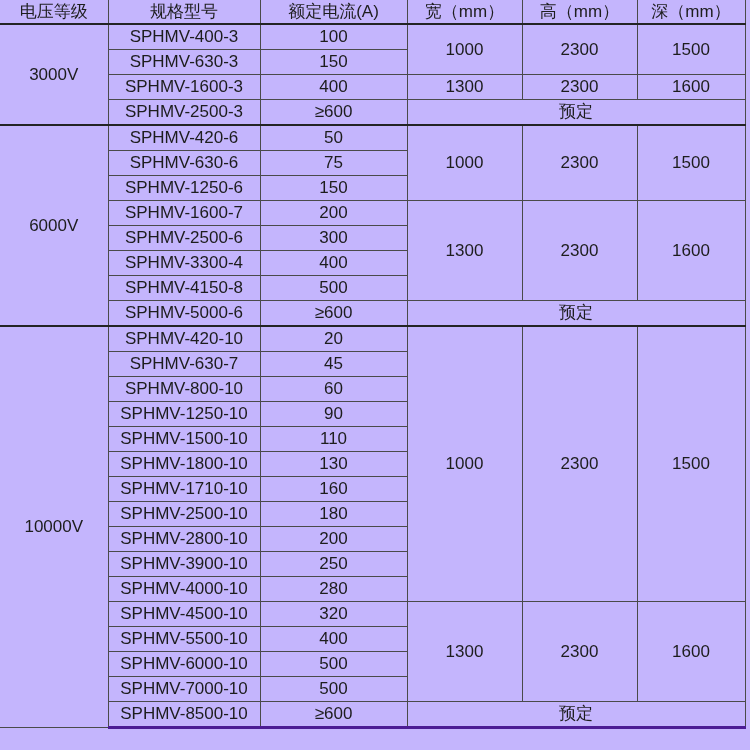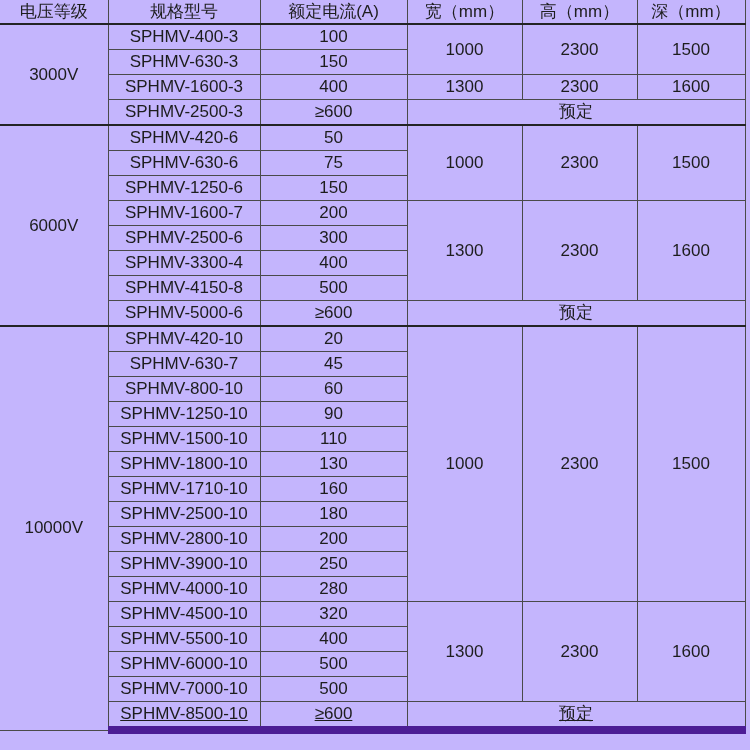--- a/index.html
+++ b/index.html
@@ -46,22 +46,21 @@
   
   .edge-left {
     border-left: 0 !important;
   }
   
   tr.sec td {
     border-top: 2px solid #242424;
   }
   
   tr.last td {
-    border-bottom: 8px solid #4c1d95;
-    text-decoration: underline;
+    border-bottom: 3px solid #4c1d95;
   }
 </style>
 </head>
 <body>
 
 <div class="page">
   <table class="spec">
     <colgroup>
       <col style="width:108px">
       <col style="width:152px">

